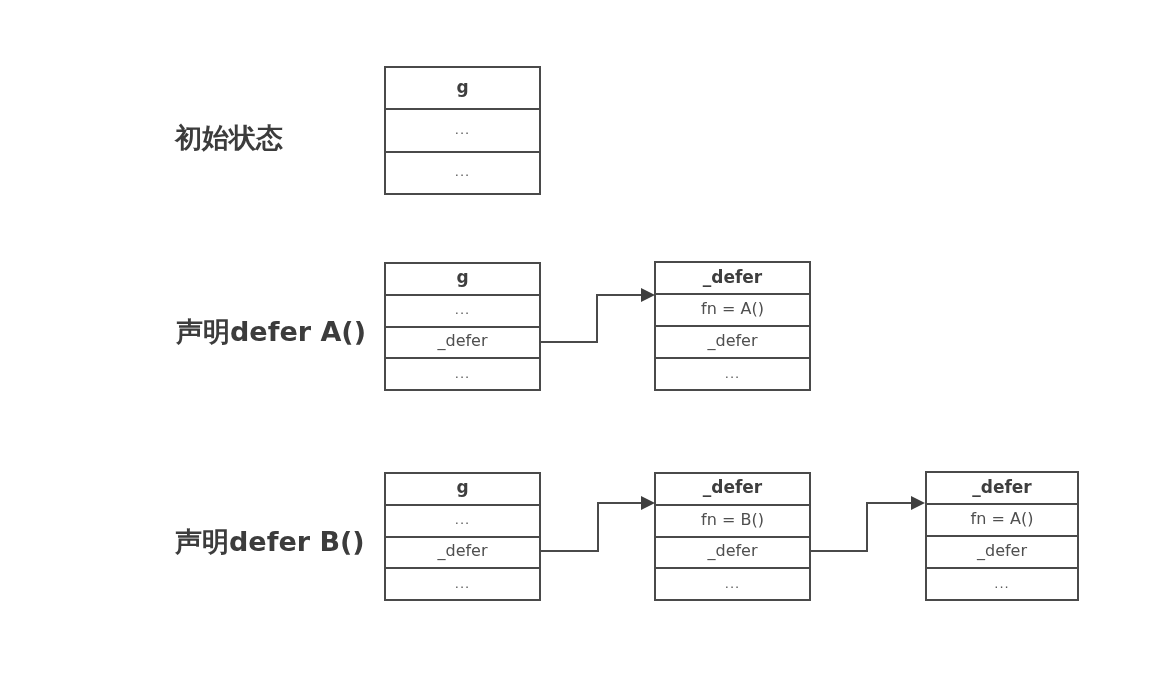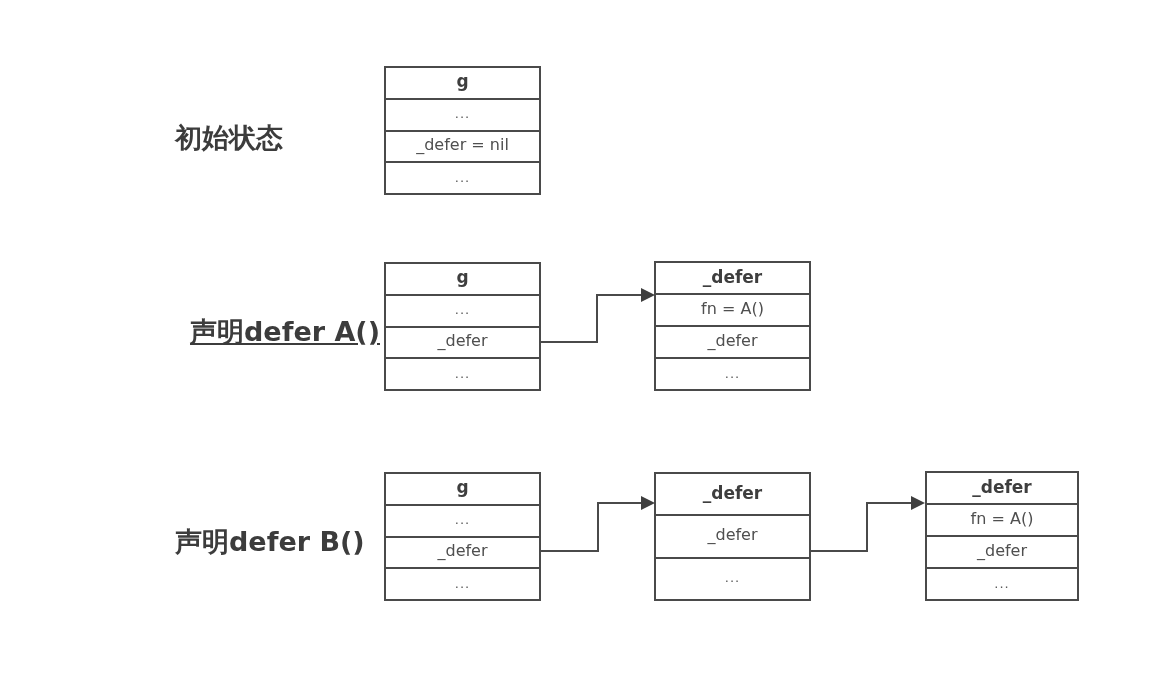--- a/index.html
+++ b/index.html
@@ -21,21 +21,21 @@
   .canvas { position: absolute; inset: 0; }
 
   .row-label {
     position: absolute;
     font-weight: bold;
     font-size: 27px;
     color: var(--label-text);
     white-space: nowrap;
   }
   .l1 { left: 175px; top: 120px; }
-  .l2 { left: 190px; top: 314px; text-decoration: underline; }
+  .l2 { left: 176px; top: 314px; }
   .l3 { left: 175px; top: 524px; }
 
   .tbl {
     position: absolute;
     width: 157px; height: 129px;
     border: 2px solid var(--border);
     background: var(--bg);
     display: flex;
     flex-direction: column;
   }
@@ -79,21 +79,20 @@
 </style>
 </head>
 <body>
 
 <div class="canvas">
 
   <div class="row-label l1">初始状态</div>
   <div class="tbl t-g1">
     <div class="cell hdr">g</div>
     <div class="cell dots">...</div>
-    <div class="cell">_defer = nil</div>
     <div class="cell dots">...</div>
   </div>
 
   <div class="row-label l2">声明defer A()</div>
   <div class="tbl t-g2">
     <div class="cell hdr">g</div>
     <div class="cell dots">...</div>
     <div class="cell">_defer</div>
     <div class="cell dots">...</div>
   </div>
@@ -106,20 +105,21 @@
 
   <div class="row-label l3">声明defer B()</div>
   <div class="tbl t-g3">
     <div class="cell hdr">g</div>
     <div class="cell dots">...</div>
     <div class="cell">_defer</div>
     <div class="cell dots">...</div>
   </div>
   <div class="tbl t-db">
     <div class="cell hdr">_defer</div>
+    <div class="cell">fn = B()</div>
     <div class="cell">_defer</div>
     <div class="cell dots">...</div>
   </div>
   <div class="tbl t-da2">
     <div class="cell hdr">_defer</div>
     <div class="cell">fn = A()</div>
     <div class="cell">_defer</div>
     <div class="cell dots">...</div>
   </div>
 

